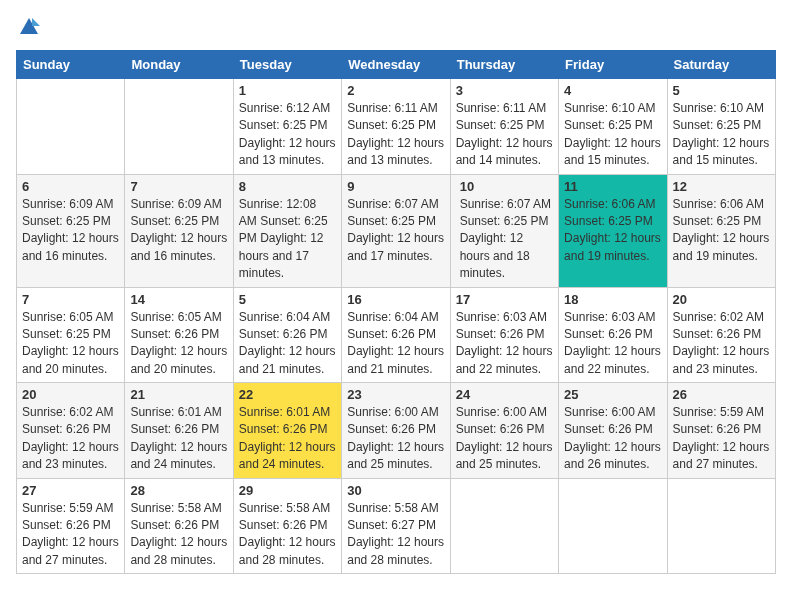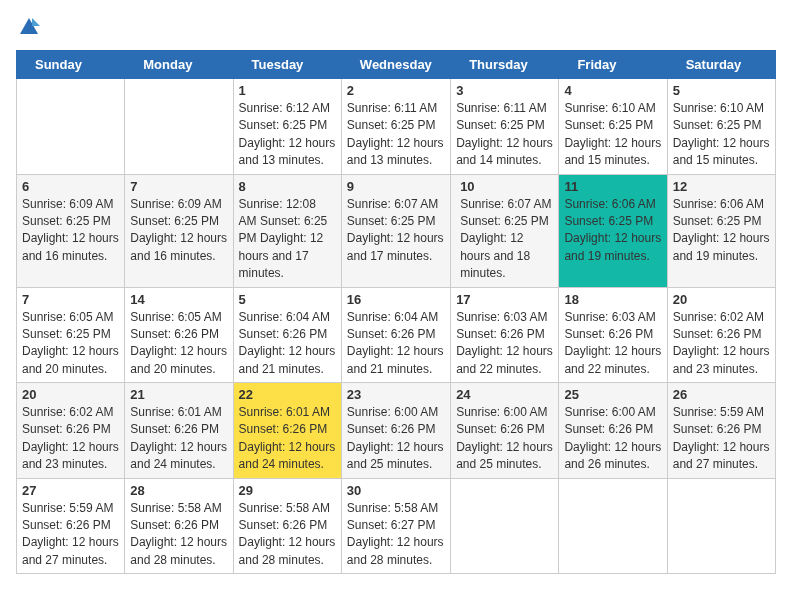--- a/index.html
+++ b/index.html
@@ -63,21 +63,21 @@
     .calendar {
       width: 100%;
       border-collapse: collapse;
       border: 1px solid #ccc;
     }
     .calendar th {
       background-color: #2a6db5;
       color: #fff;
       font-size: 13px;
       font-weight: bold;
-      padding: 6px 18px;
+      padding: 6px 6px;
       text-align: left;
       border: 1px solid #2a6db5;
     }
     .calendar td {
       vertical-align: top;
       border: 1px solid #ccc;
       padding: 4px 5px;
       width: 108px;
       min-height: 80px;
       font-size: 10.5px;

